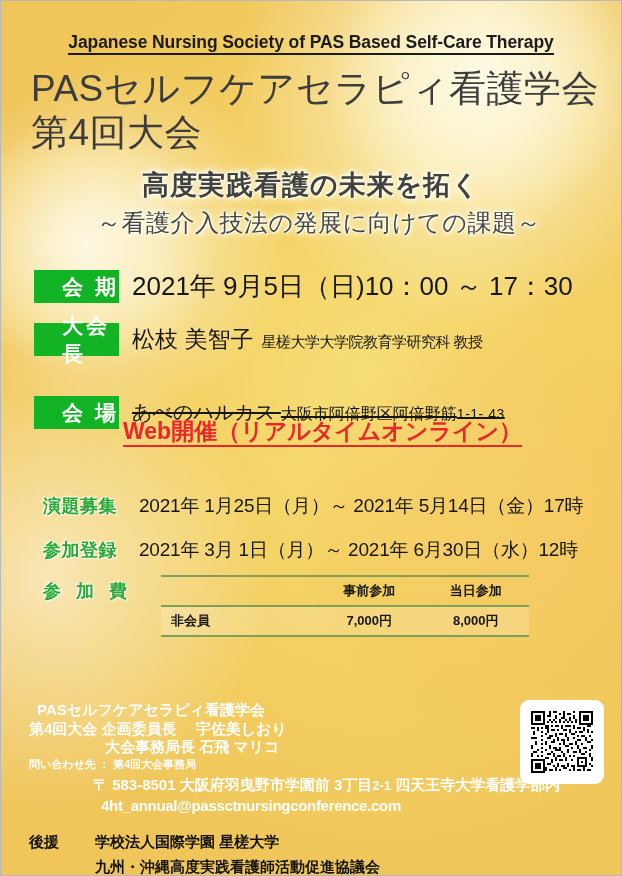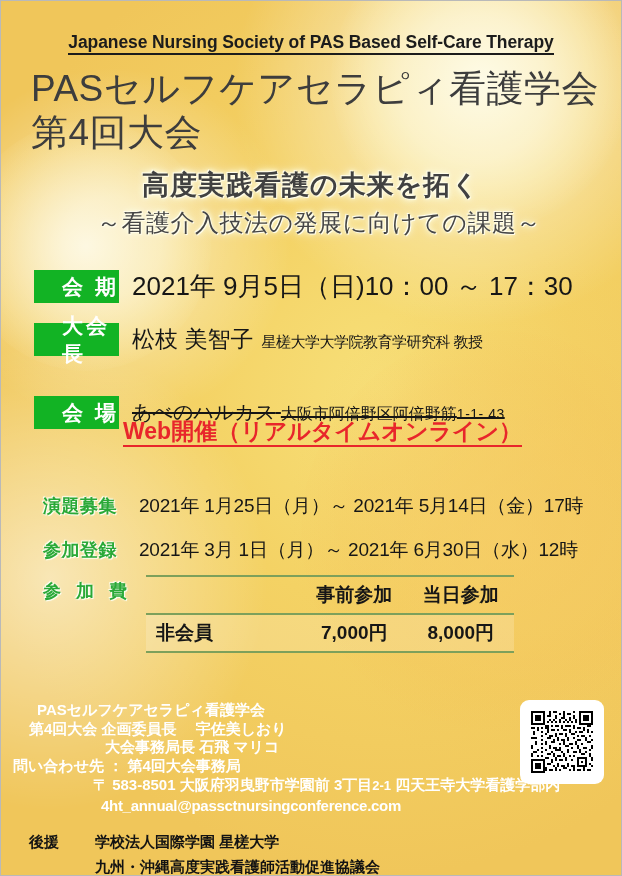--- a/index.html
+++ b/index.html
@@ -166,24 +166,24 @@
     white-space: nowrap;
     letter-spacing: -0.2px;
   }
   #sched-abstract { top: 492px; }
   #sched-register { top: 536px; }
   #sched-fee { top: 578px; }
 
   
   .fee-table {
     position: absolute;
-    left: 145px; top: 574px;
+    left: 160px; top: 574px;
     width: 368px;
     border-collapse: collapse;
-    font-size: 19px;
+    font-size: 13px;
     color: #161616;
   }
   .fee-table th, .fee-table td {
     padding: 5px 0;
     text-align: center;
     font-weight: bold;
   }
   .fee-table thead th { border-top: 2px solid #7da05b; }
   .fee-table thead th.blank { border-top: 2px solid #7da05b; }
   .fee-table tbody tr.member {
@@ -206,21 +206,21 @@
     left: 0; right: 0;
     top: 692px;
     bottom: 0;
     background: #12b324;
     color: #ffffff;
   }
   .f-line { position: absolute; white-space: nowrap; }
   .f-org      { left: 36px; top: 8px;  font-size: 15px; font-weight: bold; }
   .f-chair    { left: 28px; top: 27px; font-size: 15px; font-weight: bold; }
   .f-sec      { left: 104px; top: 45px; font-size: 15px; font-weight: bold; }
-  .f-contact  { left: 12px; top: 64px; font-size: 15px; font-weight: bold; text-align: right; }
+  .f-contact  { left: 28px; top: 64px; font-size: 11px; font-weight: bold; text-align: right; }
   .f-addr     { left: 92px; top: 83px; font-size: 15px; font-weight: bold; }
   .f-addr .small { font-size: 13px; }
   .f-email    { left: 100px; top: 104px; font-size: 15px; font-weight: bold; letter-spacing: -0.3px; }
   .f-support-label { left: 28px; top: 140px; font-size: 15px; font-weight: bold; color: #131313; }
   .f-support1 { left: 94px; top: 140px; font-size: 15px; font-weight: bold; color: #131313; }
   .f-support2 { left: 94px; top: 165px; font-size: 15px; font-weight: bold; color: #131313; }
 
   .qr-box {
     position: absolute;
     right: 17px; top: 7px;

